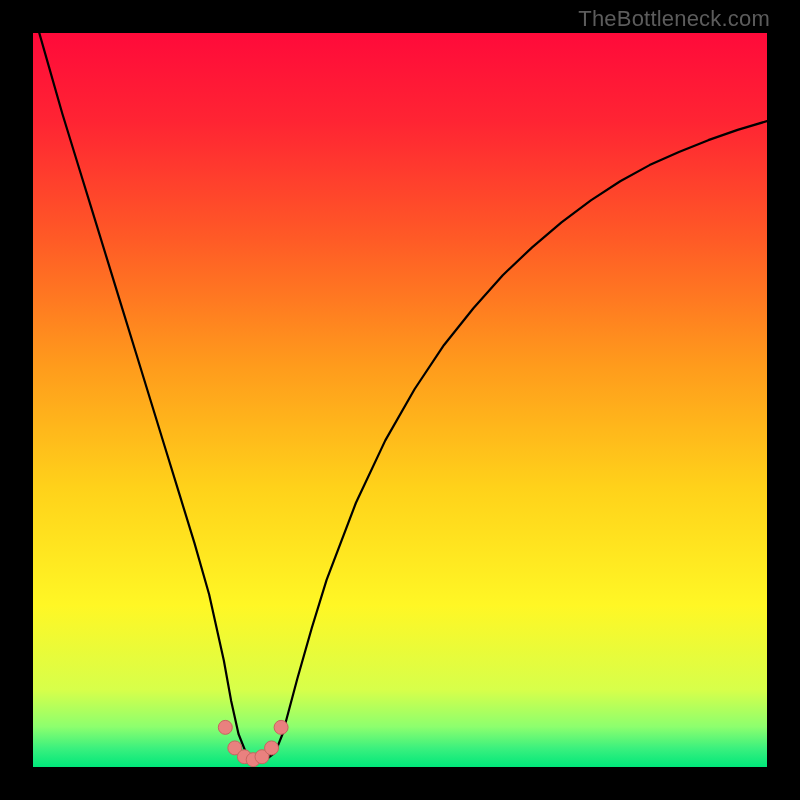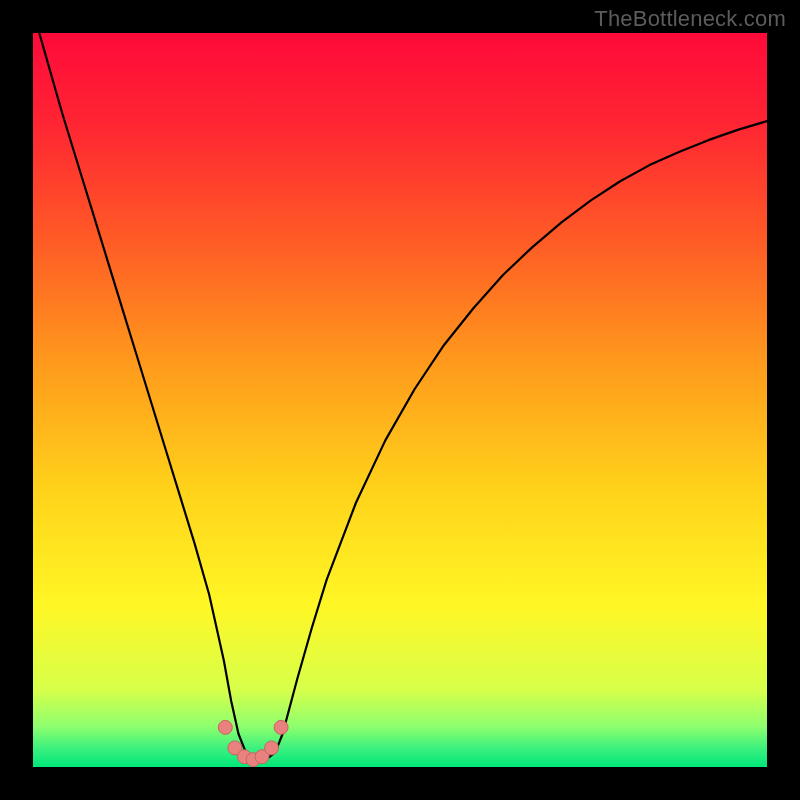--- a/index.html
+++ b/index.html
@@ -20,21 +20,21 @@
   .plot {
     position: absolute;
     left: 33px;
     top: 33px;
     width: 734px;
     height: 734px;
   }
   .watermark {
     position: absolute;
     top: 6px;
-    right: 14px;
+    right: 30px;
     color: #5c5c5c;
     font-size: 22px;
     letter-spacing: 0.2px;
     font-weight: 400;
   }
 </style>
 </head>
 <body>
 
 <div class="stage">

